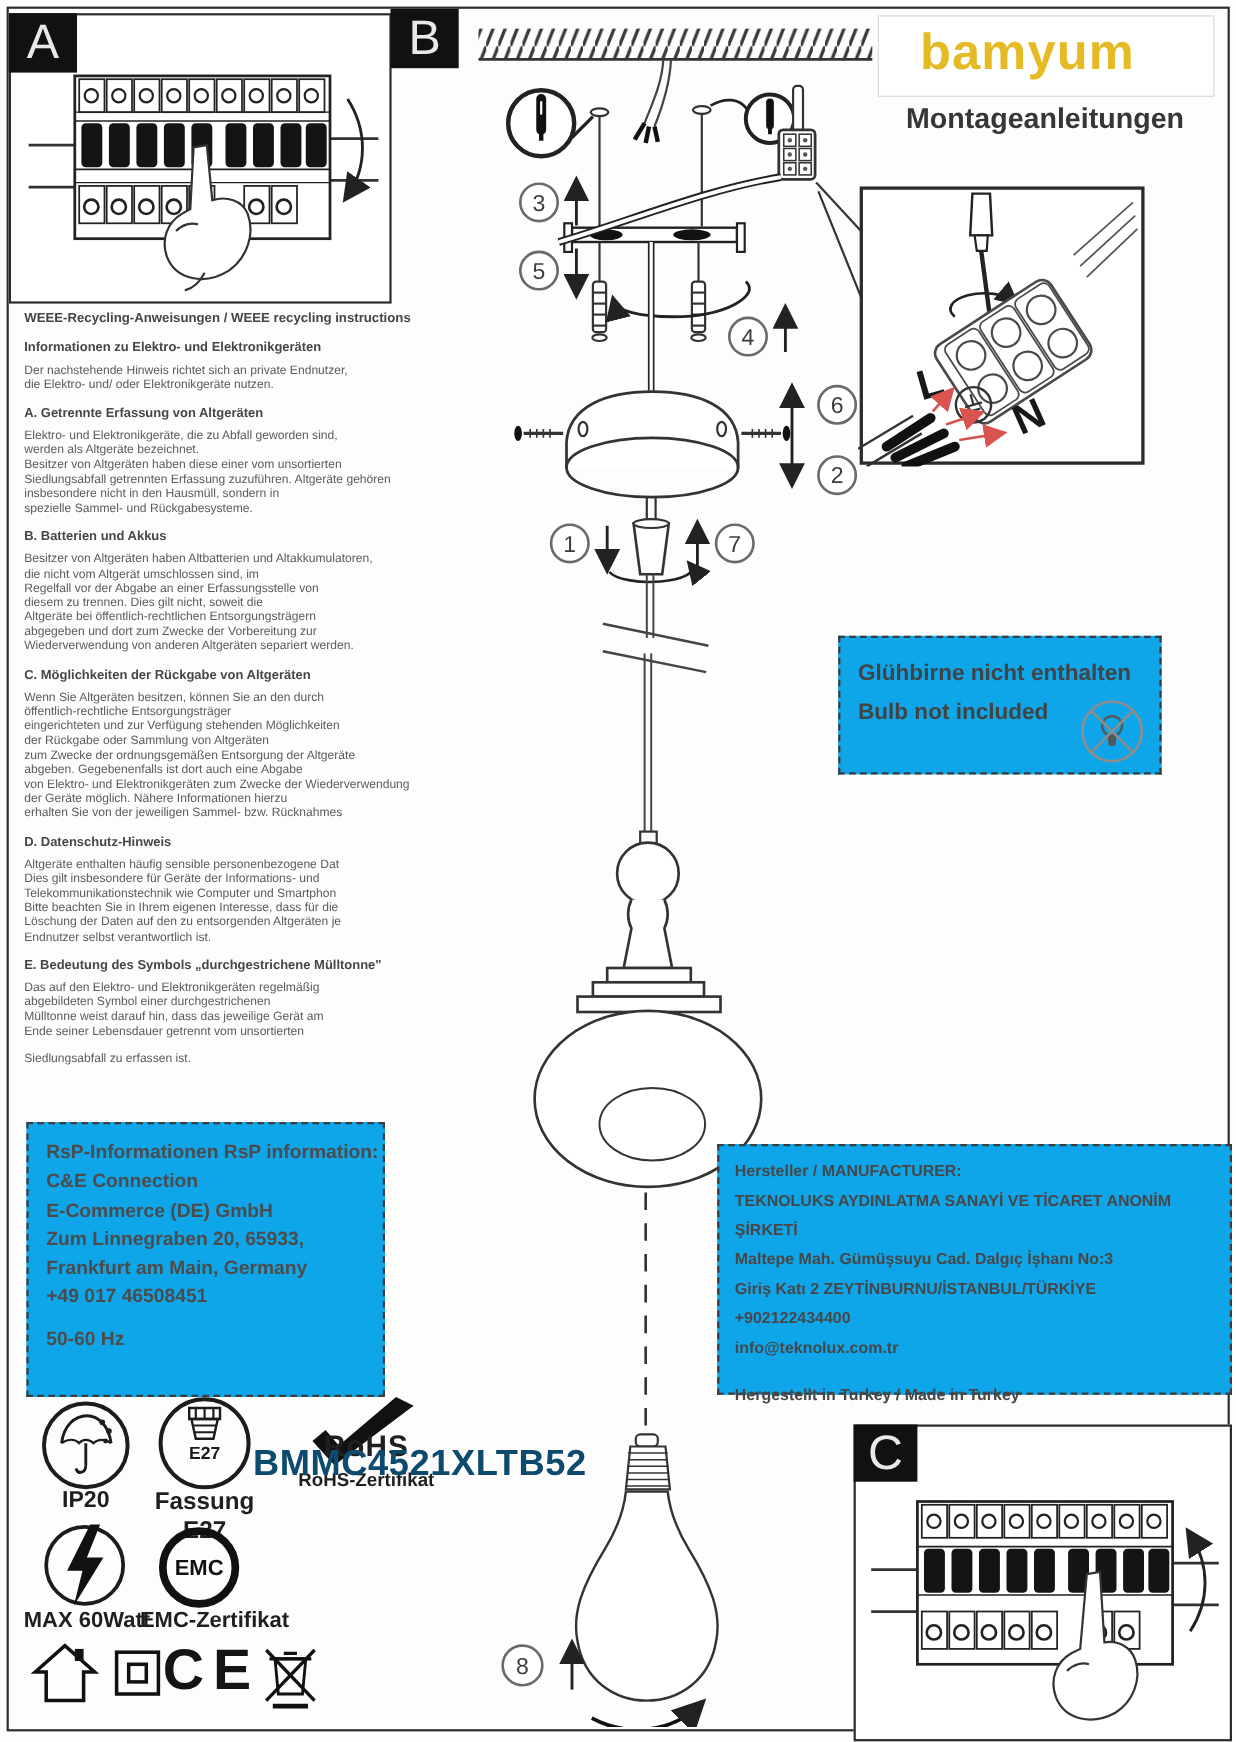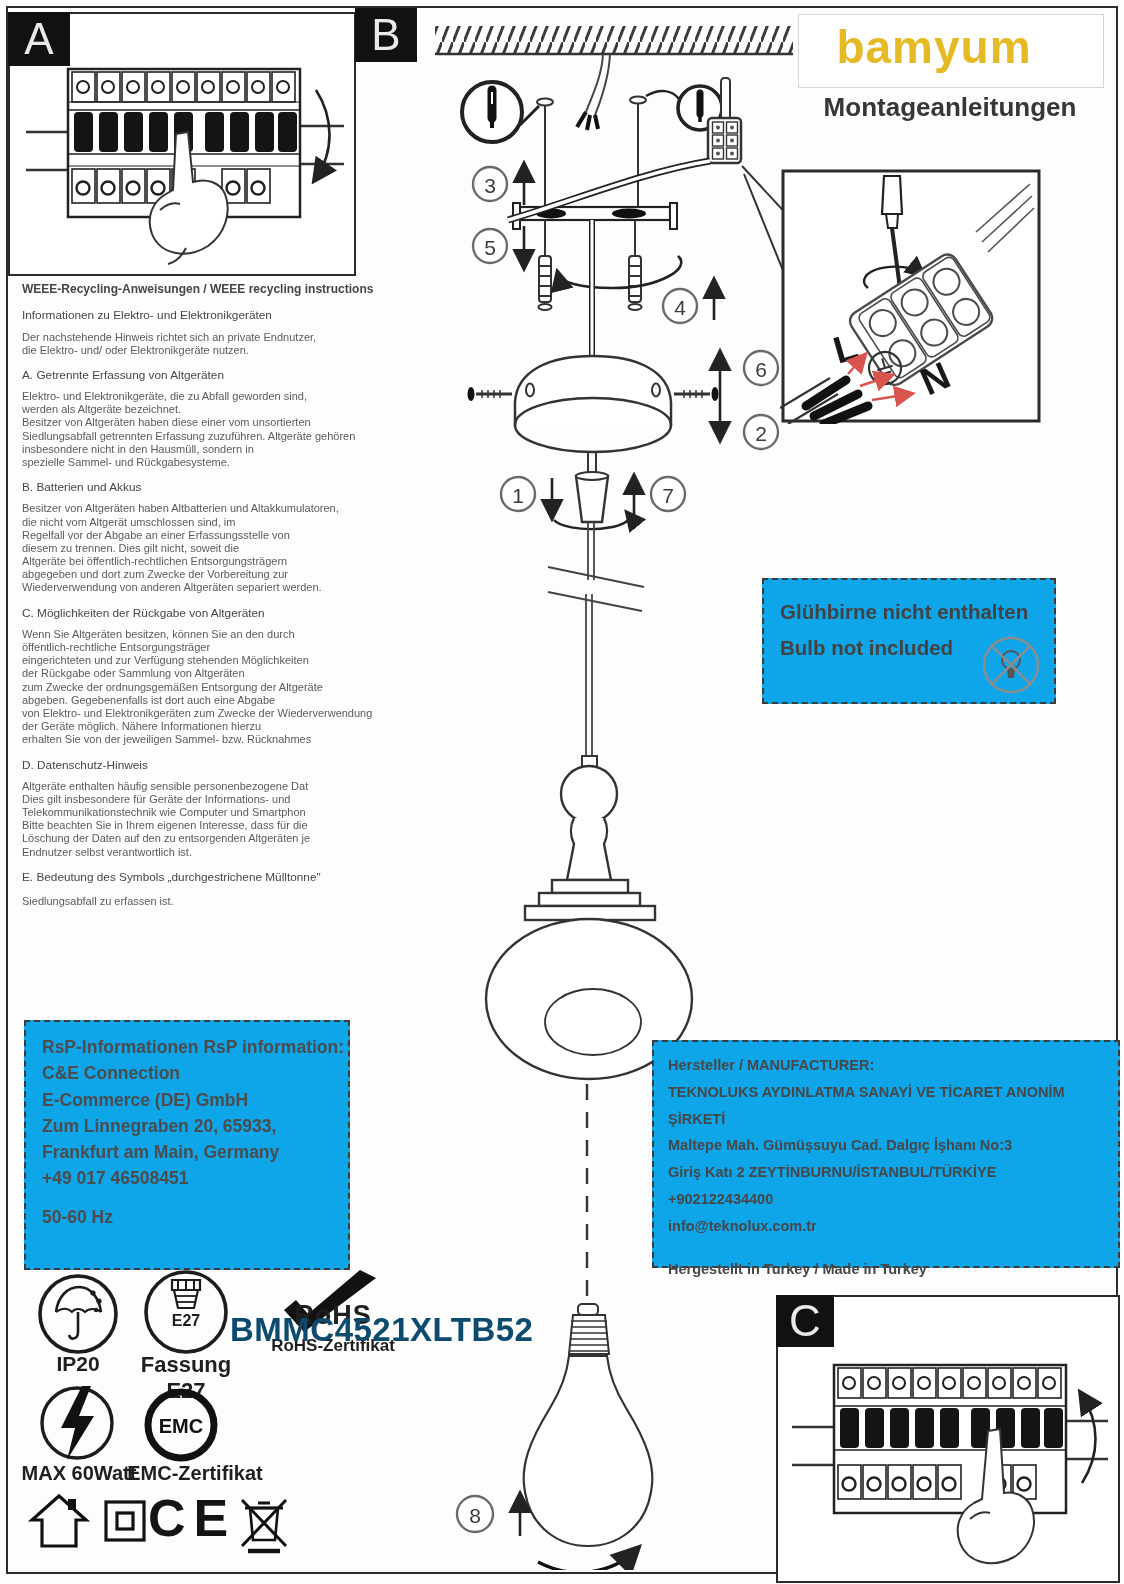--- a/index.html
+++ b/index.html
@@ -7,21 +7,21 @@
         font-family:"Liberation Sans",sans-serif;color:#3f3f3f;}
   .page-frame{position:absolute;left:6px;top:6px;right:6px;bottom:10px;border:2.5px solid #2c2c2c;pointer-events:none;}
   .abs{position:absolute;}
   .panel-box{position:absolute;border:2.5px solid #2b2b2b;background:#fff;}
   .panel-letter{position:absolute;left:-2px;top:-2px;width:62px;height:54px;background:#111;color:#e9e9e9;
         font-size:44px;font-weight:400;display:flex;align-items:center;justify-content:center;z-index:3;}
   
   .weee{position:absolute;left:22px;top:282px;width:418px;font-size:11px;line-height:1.2;color:#5b5b5b;}
   .weee-title{font-weight:bold;font-size:12px;color:#454545;margin-bottom:12px;}
   .weee-sec{margin-bottom:11px;}
-  .weee-h{font-weight:normal;font-size:11.8px;color:#464646;margin-bottom:8px;}
+  .weee-h{font-weight:bold;font-size:11.8px;color:#464646;margin-bottom:8px;}
   .weee-b{white-space:pre-line;}
   
   .dashedbox{position:absolute;border:2.5px dashed #3c3c3c;background:#0ea5e9;z-index:2;}
   .rsp{left:24px;top:1020px;width:306px;height:234px;padding:12px 0 0 16px;font-size:17.5px;line-height:1.5;color:#4c4c4c;font-weight:600;}
   .rsp .gap{margin-top:12px;}
   .mfg{left:652px;top:1040px;width:450px;height:214px;padding:10px 0 0 14px;font-size:14.5px;line-height:1.85;color:#474747;font-weight:600;}
   .mfg .b{font-weight:bold;}
   .mfg .last{margin-top:16px;font-weight:bold;}
   .bulbnote{left:762px;top:578px;width:274px;height:108px;padding:14px 0 0 16px;font-size:20.5px;line-height:1.75;color:#434343;font-weight:600;}
   .bulbnote svg{position:absolute;right:12px;bottom:6px;}
@@ -444,20 +444,24 @@
         <div class="weee-h">D. Datenschutz-Hinweis</div>
         <div class="weee-b">Altgeräte enthalten häufig sensible personenbezogene Dat
 Dies gilt insbesondere für Geräte der Informations- und
 Telekommunikationstechnik wie Computer und Smartphon
 Bitte beachten Sie in Ihrem eigenen Interesse, dass für die
 Löschung der Daten auf den zu entsorgenden Altgeräten je
 Endnutzer selbst verantwortlich ist.</div>
       </div>
     <div class="weee-sec">
         <div class="weee-h">E. Bedeutung des Symbols „durchgestrichene Mülltonne"</div>
+        <div class="weee-b">Das auf den Elektro- und Elektronikgeräten regelmäßig
+abgebildeten Symbol einer durchgestrichenen
+Mülltonne weist darauf hin, dass das jeweilige Gerät am
+Ende seiner Lebensdauer getrennt vom unsortierten</div>
       </div>
     <div class="weee-sec">
         <div class="weee-b">Siedlungsabfall zu erfassen ist.</div>
       </div>
   </div>
 
   <div class="dashedbox bulbnote">
     <div>Glühbirne nicht enthalten</div>
     <div>Bulb not included</div>
     <svg width="62" height="62" viewBox="0 0 62 62">

